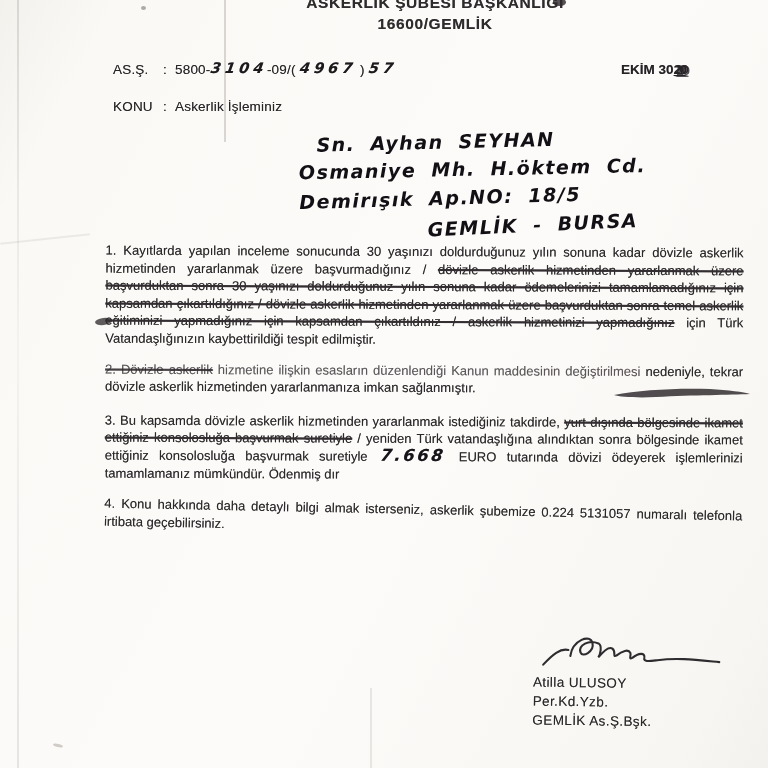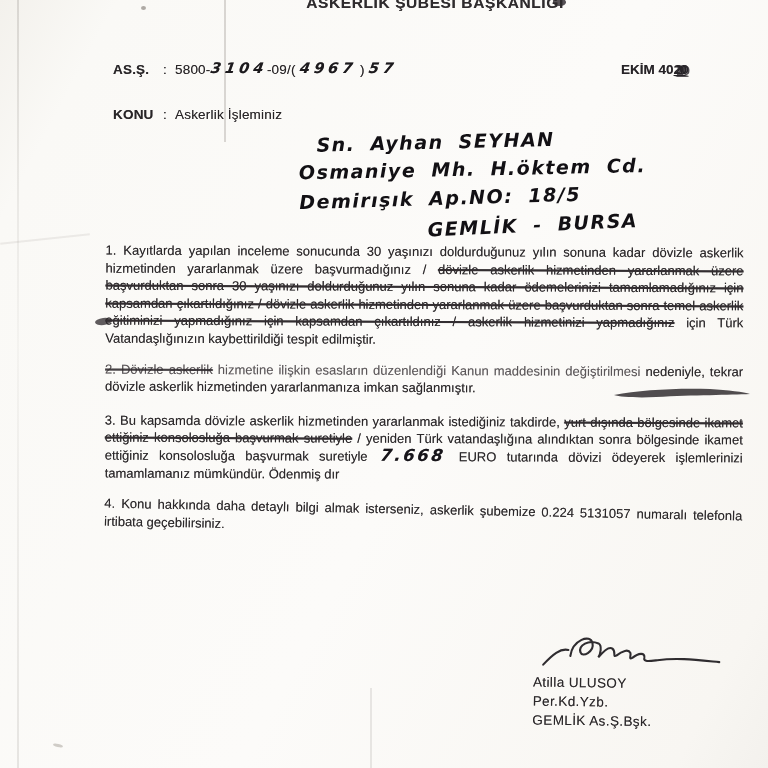--- a/index.html
+++ b/index.html
@@ -22,24 +22,24 @@
   .sp3 { left:53px; top:744px; width:10px; height:3px; background:#a39d96; opacity:.5; transform:rotate(12deg); }
   .blot { left:95px; top:318px; width:17px; height:7px; background:#2b2629; opacity:.75; transform:rotate(-7deg); border-radius:50%; position:absolute; }
 
   
   .letterhead,.row,.date,.bodytext,.sigblock { text-shadow:0 0 .45px rgba(45,40,44,.55); }
 
   .letterhead { position:absolute; top:-8px; left:150px; width:570px; text-align:center;
     font-size:15.5px; font-weight:700; letter-spacing:.6px; line-height:21px; color:#2e2b2d; }
 
   .row { position:absolute; left:113px; font-size:13.5px; letter-spacing:.2px; color:#282527; }
-  .row .rlabel { display:inline-block; width:50px; font-weight:700; }
+  .row .rlabel { display:inline-block; width:50px; font-weight:400; }
   .row .rcolon { display:inline-block; width:12px; }
   .ref { top:61px; }
-  .subj { top:107px; }
+  .subj { top:99px; }
   .ref .hand, .refhand { font-family:"DejaVu Sans",sans-serif; font-style:italic; font-weight:600;
     font-size:14.5px; letter-spacing:4px; display:inline-block; transform:skewX(-9deg) translateY(-1px); color:#1c1a1d; }
 
   .date { position:absolute; top:62px; left:621px; font-size:13.5px; font-weight:600; color:#262327; }
   .date .overwrite { font-weight:800; letter-spacing:-1.5px;
     text-shadow:1.6px .4px 0 #2a262b, 3px .8px .5px rgba(35,30,36,.8);text-decoration:underline; }
 
   .address { position:absolute; top:126px; left:299px; width:410px;
     font-family:"DejaVu Sans",sans-serif; font-style:italic; font-weight:600;
     font-size:19px; line-height:28px; letter-spacing:1.5px; word-spacing:7px;
@@ -77,28 +77,29 @@
   <div class="crease crease-v2"></div>
   <div class="crease crease-v3"></div>
   <div class="crease crease-h1"></div>
   <div class="speck sp1"></div>
   <div class="speck sp2"></div>
   <div class="speck sp3"></div>
   <div class="blot"></div>
 
   <header class="letterhead">
     <div>ASKERLİK ŞUBESİ BAŞKANLIĞI</div>
+    <div>16600/GEMLİK</div>
   </header>
 
   <div class="row ref">
     <span class="rlabel">AS.Ş.</span><span class="rcolon">:</span><span class="rval"><span>5800-</span><span class="hand">3104</span><span>-09/( </span><span class="hand">4967</span><span> ) </span><span class="hand">57</span></span>
   </div>
 
   <div class="date">
-    <span>EKİM 40</span><span class="overwrite">20</span>
+    <span>EKİM 30</span><span class="overwrite">20</span>
   </div>
 
   <div class="row subj">
     <span class="rlabel">KONU</span><span class="rcolon">:</span><span class="rval">Askerlik İşleminiz</span>
   </div>
 
   <div class="address">
     <div class="a1">Sn. Ayhan SEYHAN</div>
     <div class="a2">Osmaniye Mh. H.öktem Cd.</div>
     <div class="a3">Demirışık Ap.NO: 18/5</div>

